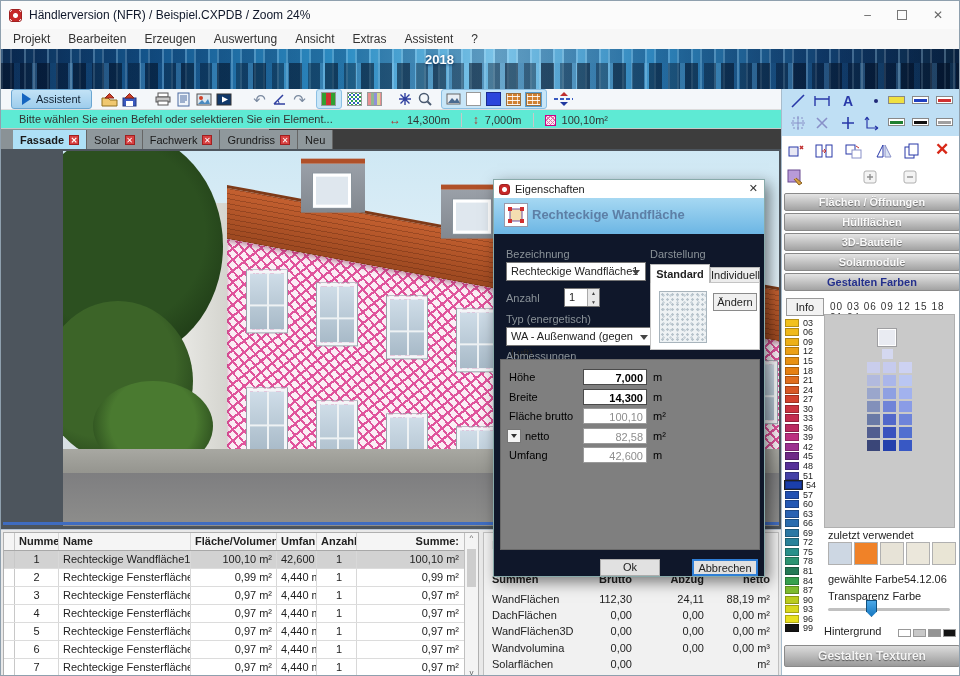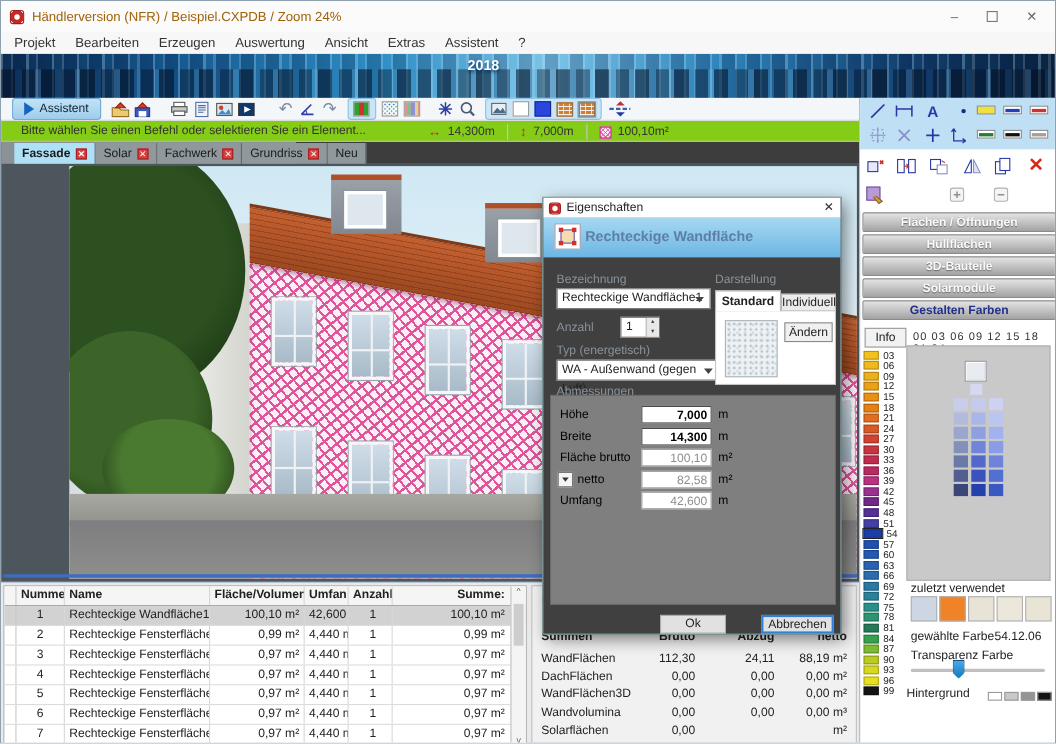--- a/index.html
+++ b/index.html
@@ -1,21 +1,21 @@
 <!DOCTYPE html>
 <html><head>
 <meta charset="utf-8">
 <style>
 *{box-sizing:border-box;margin:0;padding:0}
 body{font-family:"Liberation Sans",sans-serif;background:#d8d8d8}
 #app{position:relative;width:960px;height:676px;background:#fff;border:1px solid #8fa0ae;overflow:hidden;font-size:11px;color:#222}
 
 #titlebar{position:absolute;left:0;top:0;width:100%;height:28px;background:#fbfbfb;display:flex;align-items:center;padding-left:8px}
 .appicon{width:13px;height:13px;border-radius:3px;background:radial-gradient(circle at 50% 50%,#fff 0 2px,#c62828 3px 6px,#fff 6px);border:1px solid #a02020;margin-right:7px}
-#titlebar .title{font-size:12px;color:#a16207}
+#titlebar .title{font-size:12px;color:#0f172a}
 #wincontrols{position:absolute;right:6px;top:0;height:28px;display:flex;align-items:center;gap:26px;padding-right:10px;color:#666;font-size:12px}
 .winbox{width:10px;height:10px;border:1px solid #777;display:inline-block}
 
 #menubar{position:absolute;left:0;top:28px;width:100%;height:20px;background:#f7f7f7;display:flex;align-items:center;gap:18px;padding-left:12px;color:#333;font-size:12px}
 #menubar span{cursor:default}
 
 #banner{position:absolute;left:0;top:48px;width:100%;height:40px;overflow:hidden;background:linear-gradient(90deg,#0c2c52 0%,#15578e 16%,#2e8ec4 36%,#7cc4e8 52%,#2e85bc 68%,#123f6e 86%,#0a2440 100%)}
 #banner .streaks{position:absolute;inset:0;background:repeating-linear-gradient(90deg,rgba(190,230,255,.28) 0 2px,rgba(0,20,60,0) 2px 9px,rgba(255,255,255,.16) 9px 11px,rgba(0,20,60,.22) 11px 23px)}
 #banner .city{position:absolute;left:0;bottom:0;width:100%;height:26px;background:repeating-linear-gradient(90deg,rgba(2,14,34,.55) 0 13px,rgba(40,110,170,.12) 13px 19px,rgba(2,14,34,.4) 19px 31px,rgba(140,210,250,.18) 31px 36px)}
 #banner .apptitle{position:absolute;left:14px;top:6px;font-size:27px;color:#fff;letter-spacing:.5px;text-shadow:0 1px 3px rgba(0,20,50,.75)}
@@ -23,21 +23,21 @@
 
 #toolbar{position:absolute;left:0;top:88px;width:780px;height:20px;background:#f4f7fa;display:flex;align-items:center}
 .tbtn{display:flex;align-items:center;gap:5px;background:linear-gradient(#c2e2f6,#9ecdec);border:1px solid #6aa6d2;border-radius:3px;height:20px;padding:0 10px;margin-left:10px;font-size:11px;color:#123;cursor:pointer}
 .play{width:0;height:0;border-left:9px solid #1565c0;border-top:6px solid transparent;border-bottom:6px solid transparent}
 .tb-ic{width:20px;height:19px;display:flex;align-items:center;justify-content:center;cursor:pointer}
 .tbgroup{display:flex;align-items:center;background:#c8e6f8;border:1px solid #8cc0e4;border-radius:3px;height:20px;padding:0 2px}
 .uglyph{font-size:15px;color:#7a8aa0;line-height:1}
 .patt{width:15px;height:14px;border:1px solid #999}
 .brick{width:15px;height:13px;border:1px solid #9a7040;background:linear-gradient(#d08030,#d08030),repeating-linear-gradient(0deg,rgba(255,255,255,.85) 0 1px,transparent 1px 4px);background-blend-mode:normal;background-color:#d08030;background-image:repeating-linear-gradient(0deg,rgba(255,255,255,.9) 0 1px,transparent 1px 4px),repeating-linear-gradient(90deg,rgba(255,255,255,.7) 0 1px,transparent 1px 5px)}
 
-#statusbar{position:absolute;left:0;top:108px;width:780px;height:20px;background:#84cc16;border-top:1px solid #dcdcdc;border-bottom:1px solid #c8c8c8;display:flex;align-items:center;color:#333}
+#statusbar{position:absolute;left:0;top:108px;width:780px;height:20px;background:#5eead4;border-top:1px solid #dcdcdc;border-bottom:1px solid #c8c8c8;display:flex;align-items:center;color:#333}
 #statusbar .hint{padding-left:18px}
 #measures{position:absolute;left:388px;top:0;height:20px;display:flex;align-items:center;gap:6px}
 .redarrow{color:#b03030;font-size:12px;font-weight:bold}
 .msep{width:1px;height:14px;background:#c8c8c8;margin:0 5px}
 .hatchsq{width:11px;height:11px;border:1px solid #c08;background:#fce8f2;background-image:repeating-linear-gradient(45deg,#e070a8 0 1px,transparent 1px 3px),repeating-linear-gradient(-45deg,#e070a8 0 1px,transparent 1px 3px)}
 
 #tabbar{position:absolute;left:0;top:128px;width:780px;height:20px;background:#3d3d3d}
 #tabstrip{position:absolute;left:12px;top:1px;height:19px;display:flex}
 .tab{display:flex;align-items:center;gap:5px;padding:0 7px;background:#8f989c;color:#1a1a1a;border-right:1px solid #666;font-size:11px;cursor:pointer}
 .tab.active{background:#aee0f6;font-weight:bold}
@@ -96,21 +96,21 @@
 .shsw{position:absolute;width:13px;height:11px;cursor:pointer}
 #sel-shade{position:absolute;left:54px;top:15px;width:16px;height:15px;background:#e9ebf2;outline:1px solid #fff;box-shadow:0 0 0 2px rgba(80,80,90,.35);cursor:pointer}
 #sub-shade{position:absolute;left:57px;top:34px;width:11px;height:10px;background:#d4d8f0;cursor:pointer}
 .sidelabel{position:absolute;font-size:11px;color:#222}
 .recsw{position:absolute;top:453px;width:24px;height:23px;border:1px solid #b0b0b0;cursor:pointer}
 #slider{position:absolute;left:46px;top:519px;width:122px;height:3px;background:#c0c0c0;border-radius:2px}
 #sliderhandle{position:absolute;left:38px;top:-8px;width:11px;height:17px;background:linear-gradient(#4aa8e8,#1878c0);border:1px solid #10507e;clip-path:polygon(0 0,100% 0,100% 68%,50% 100%,0 68%);cursor:pointer}
 .bgsw{position:absolute;top:540px;width:13px;height:8px;border:1px solid #999;cursor:pointer}
 #texturenbtn{position:absolute;left:2px;top:556px;width:176px;height:22px;border:1px solid #8a8a8a;border-radius:2px;background:linear-gradient(#dcdcdc,#9a9a9a);text-align:center;font-weight:bold;font-size:12px;color:#f4f4f4;text-shadow:0 1px 1px #555;line-height:21px;cursor:pointer}
 
-#dialog{position:absolute;left:492px;top:178px;width:272px;height:398px;background:#404040;border:1px solid #8aa;box-shadow:4px 5px 14px rgba(0,0,0,.5);z-index:50}
+#dialog{position:absolute;left:492px;top:178px;width:272px;height:398px;background:#0f172a;border:1px solid #8aa;box-shadow:4px 5px 14px rgba(0,0,0,.5);z-index:50}
 #dlg-title{position:absolute;left:0;top:0;width:100%;height:18px;background:#fff;display:flex;align-items:center;padding-left:5px;font-size:11px}
 #dlg-close{position:absolute;right:6px;top:2px;font-size:11px;color:#333;cursor:pointer}
 #dlg-header{position:absolute;left:0;top:18px;width:100%;height:36px;background:linear-gradient(#a6d8f2,#6cb6e4)}
 #dlg-header .htxt{position:absolute;left:38px;top:9px;font-size:13px;font-weight:bold;color:#5d7fa6}
 #dlg-hicon{position:absolute;left:10px;top:5px;width:24px;height:24px;background:#fff;border:1px solid #99a;display:flex;align-items:center;justify-content:center}
 .grouplabel{position:absolute;color:#8a9298;font-size:11px}
 .grouplabel:after{content:"";display:inline-block;height:1px;background:#c8c8c8;vertical-align:middle}
 .dlgselect{position:absolute;height:19px;background:#fff;border:1px solid #767676;font-size:11px;line-height:17px;padding-left:4px;cursor:pointer}
 .selarrow{position:absolute;right:5px;top:7px;width:0;height:0;border-left:4px solid transparent;border-right:4px solid transparent;border-top:5px solid #444}
 #spin{position:absolute;left:70px;top:108px;width:36px;height:19px;background:#fff;border:1px solid #767676}
@@ -824,20 +824,21 @@
     <div id="slider">
         <div id="sliderhandle"></div>
       </div>
     <div class="sidelabel" style="left:42px;top:536px">Hintergrund</div>
     <div id="bg-row">
         <div class="bgsw" style="left: 116px; background: rgb(255, 255, 255);"></div>
         <div class="bgsw" style="left: 131px; background: rgb(200, 200, 200);"></div>
         <div class="bgsw" style="left: 146px; background: rgb(148, 148, 148);"></div>
         <div class="bgsw" style="left: 161px; background: rgb(20, 20, 20);"></div>
       </div>
+    <div id="texturenbtn">Gestalten Texturen</div>
   </div>
 
   <div id="dialog">
     <div id="dlg-title">
       <span class="appicon" style="width:11px;height:11px;margin-right:5px"></span>
       <span>Eigenschaften</span>
       <span id="dlg-close">✕</span>
     </div>
     <div id="dlg-header">
       <span id="dlg-hicon">

